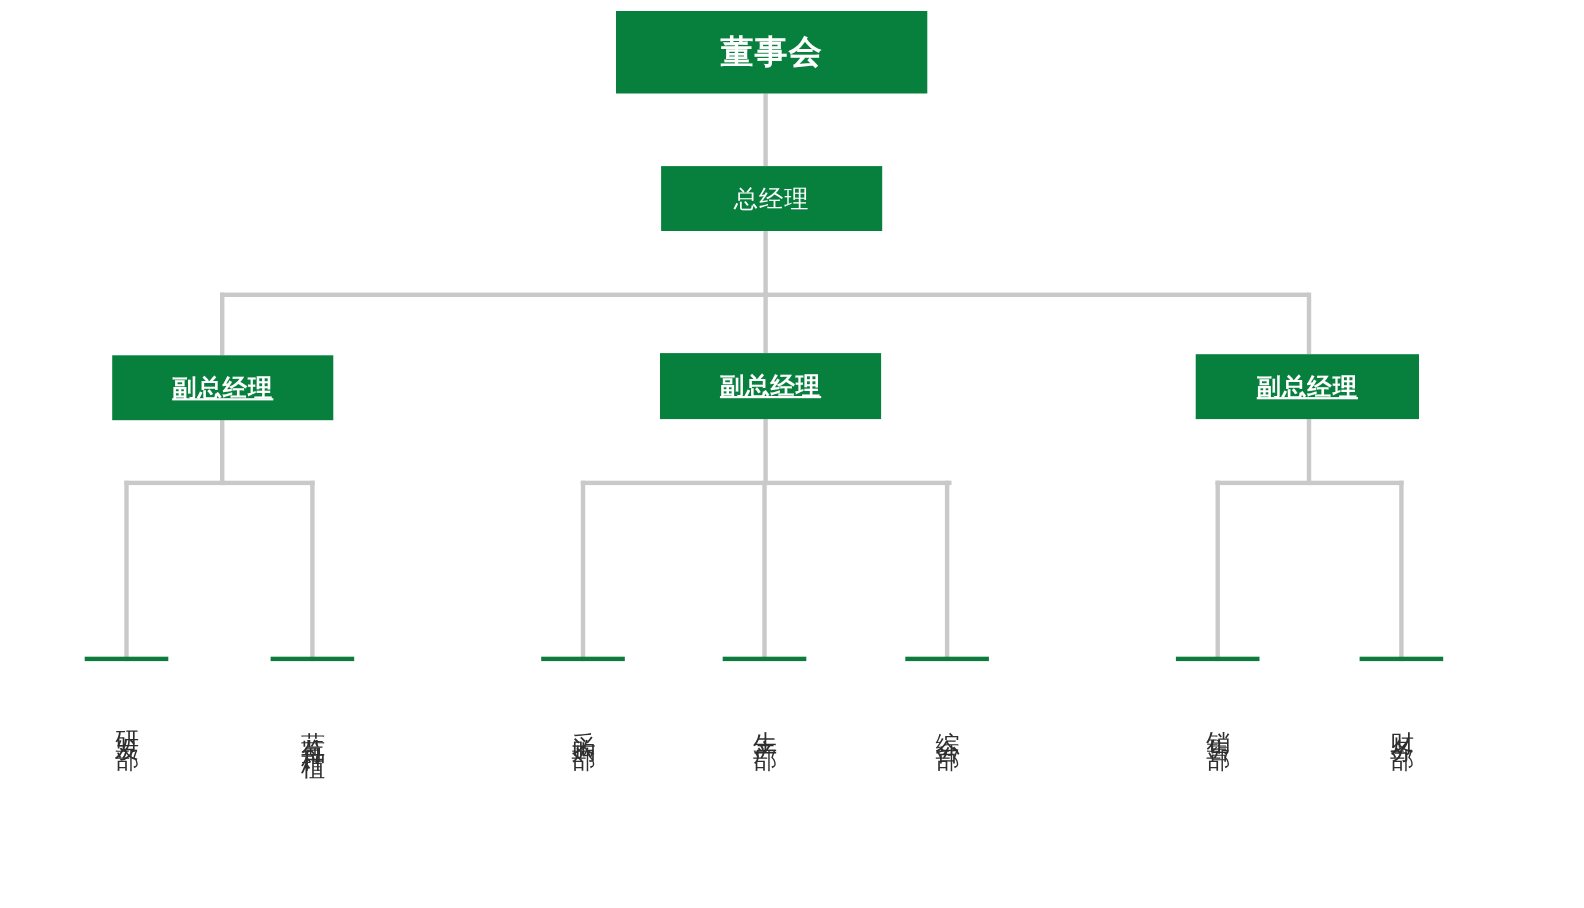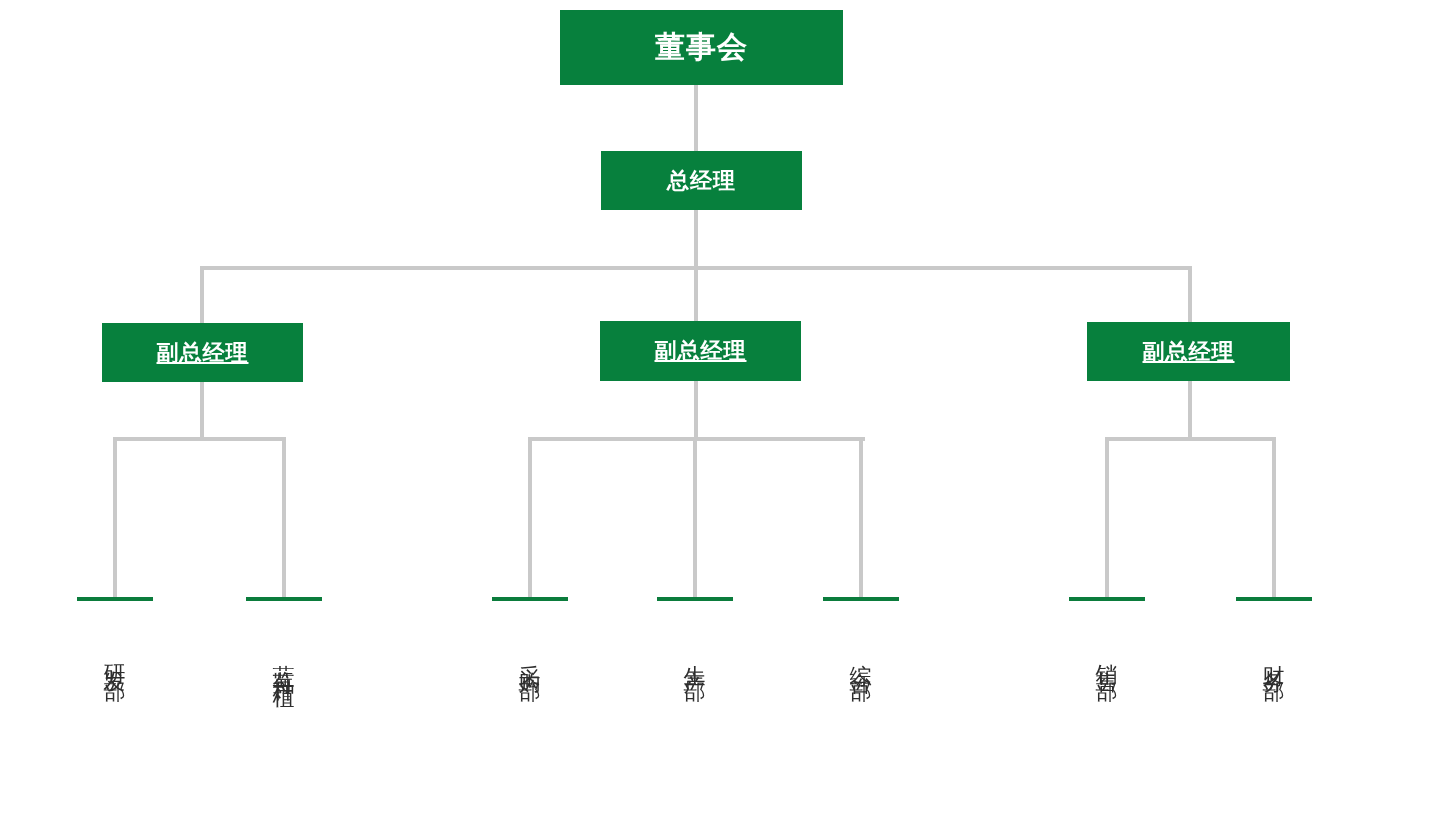--- a/index.html
+++ b/index.html
@@ -30,21 +30,21 @@
     font-weight: bold;
     letter-spacing: 1px;
     z-index: 3;
     box-sizing: border-box;
   }
   .node-box.lvl-board {
     font-size: 30px;
   }
   .node-box.lvl-gm {
     font-size: 22px;
-    font-weight: bold;
+    font-weight: normal;
   }
   .node-box.lvl-vgm {
     font-size: 22px;
     font-weight: bold;
     text-decoration: underline;
   }
 
   
   .conn-v,
   .conn-h {

